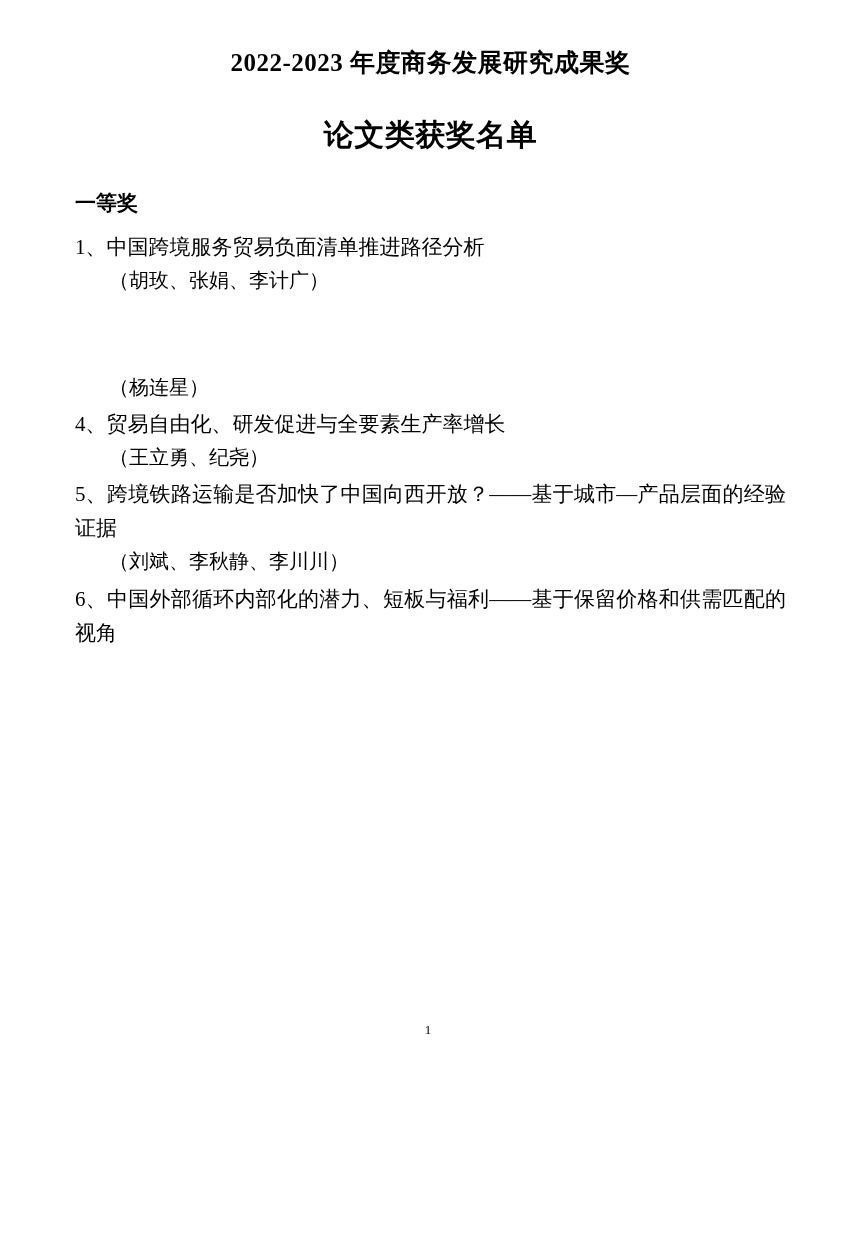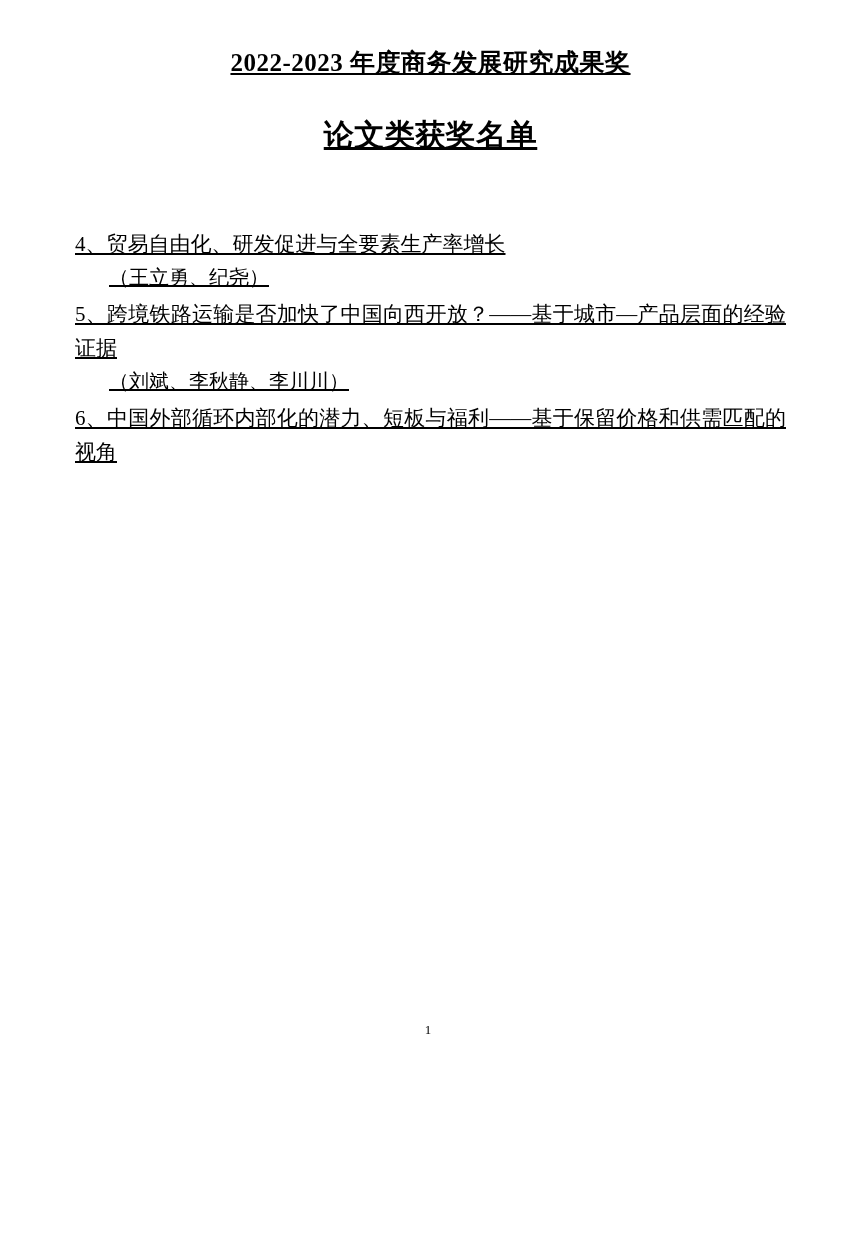--- a/index.html
+++ b/index.html
@@ -14,21 +14,20 @@
     color: #000000;
     position: relative;
     overflow: hidden;
   }
   .page {
     width: 856px;
     height: 1072px;
     box-sizing: border-box;
     padding: 30px 70px 0 75px;
     position: relative;
-    text-decoration: underline;
   }
   .doc-title {
     text-align: center;
     font-size: 25px;
     font-weight: bold;
     letter-spacing: 0.5px;
     margin: 14px 0 0 0;
     line-height: 1.5;
   }
   .doc-subtitle {
@@ -78,28 +77,36 @@
   }
 </style>
 </head>
 <body>
 
 <div class="page">
 
   <h1 class="doc-title">2022-2023 年度商务发展研究成果奖</h1>
   <h2 class="doc-subtitle">论文类获奖名单</h2>
 
+  <div class="award-section">
+    <div class="award-heading">一等奖</div>
+    <div class="entry">
+      <p class="entry-title">1、中国跨境服务贸易负面清单推进路径分析</p>
+      <p class="entry-authors">（胡玫、张娟、李计广）</p>
+    </div>
+  </div>
 
   <div class="section-gap"></div>
 
   <div class="award-section">
 
 
 
     <div class="entry">
+      <p class="entry-authors">（杨连星）</p>
     </div>
 
     <div class="entry">
       <p class="entry-title">4、贸易自由化、研发促进与全要素生产率增长</p>
       <p class="entry-authors">（王立勇、纪尧）</p>
     </div>
 
     <div class="entry">
       <p class="entry-title">5、跨境铁路运输是否加快了中国向西开放？——基于城市—产品层面的经验证据</p>
       <p class="entry-authors">（刘斌、李秋静、李川川）</p>

